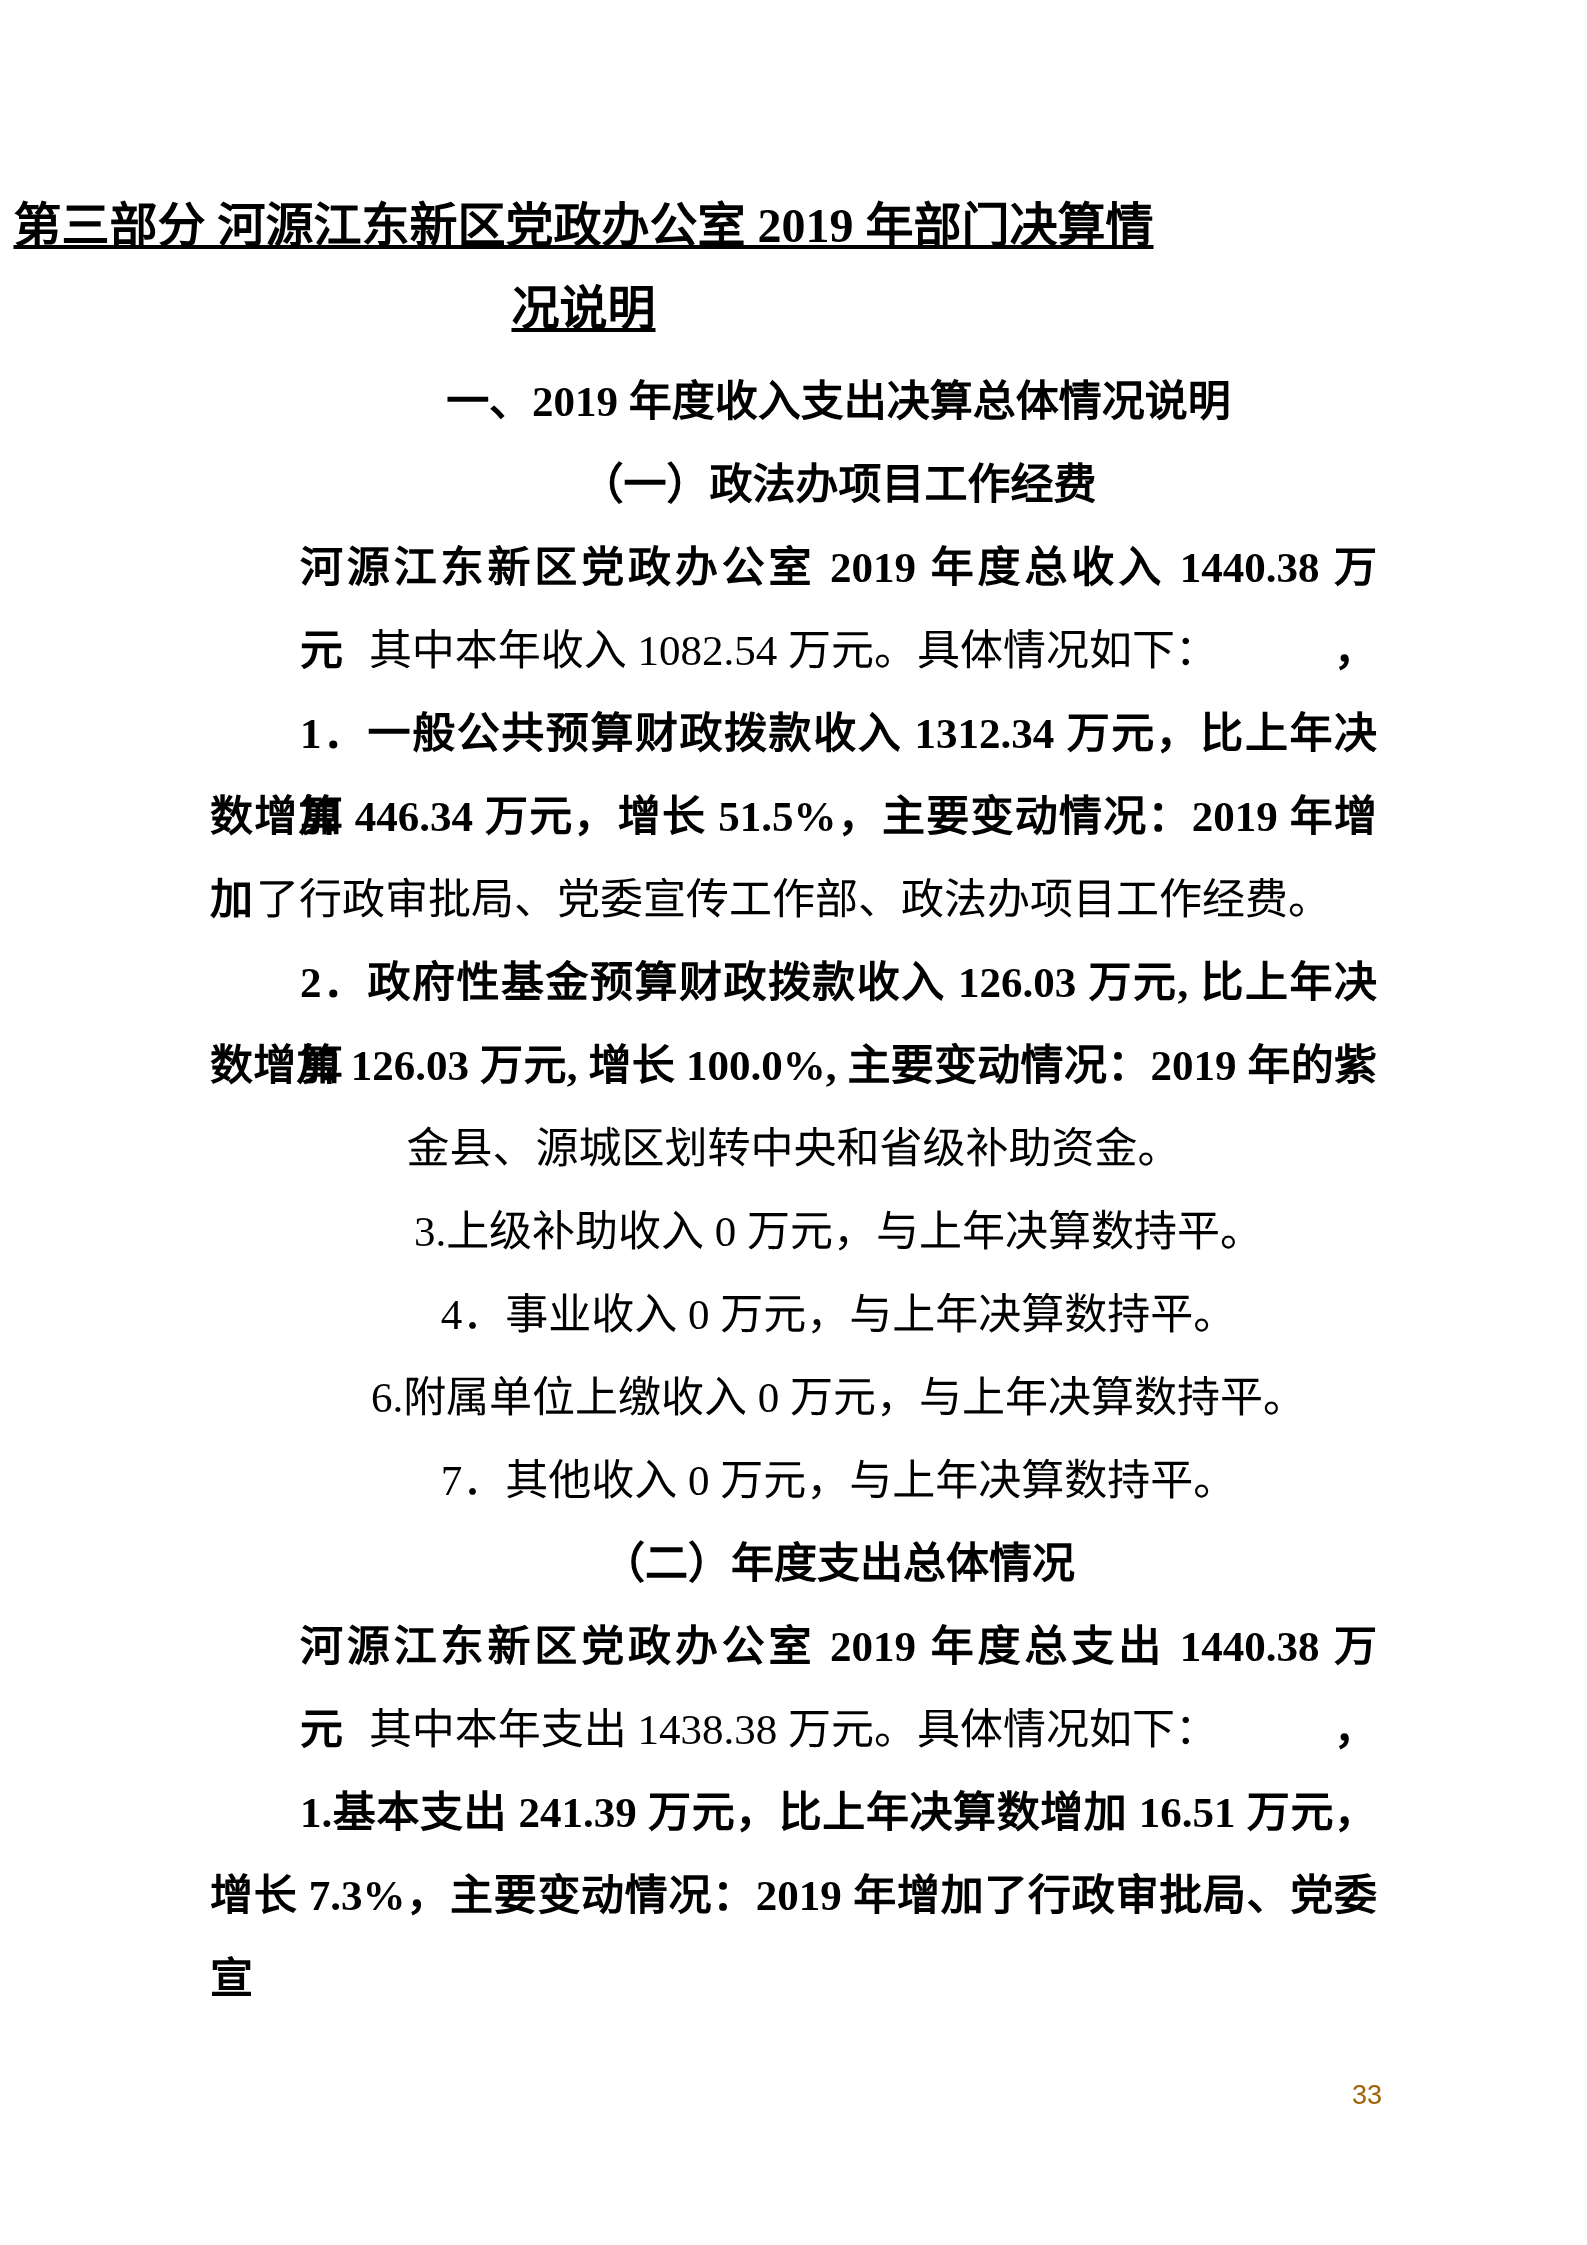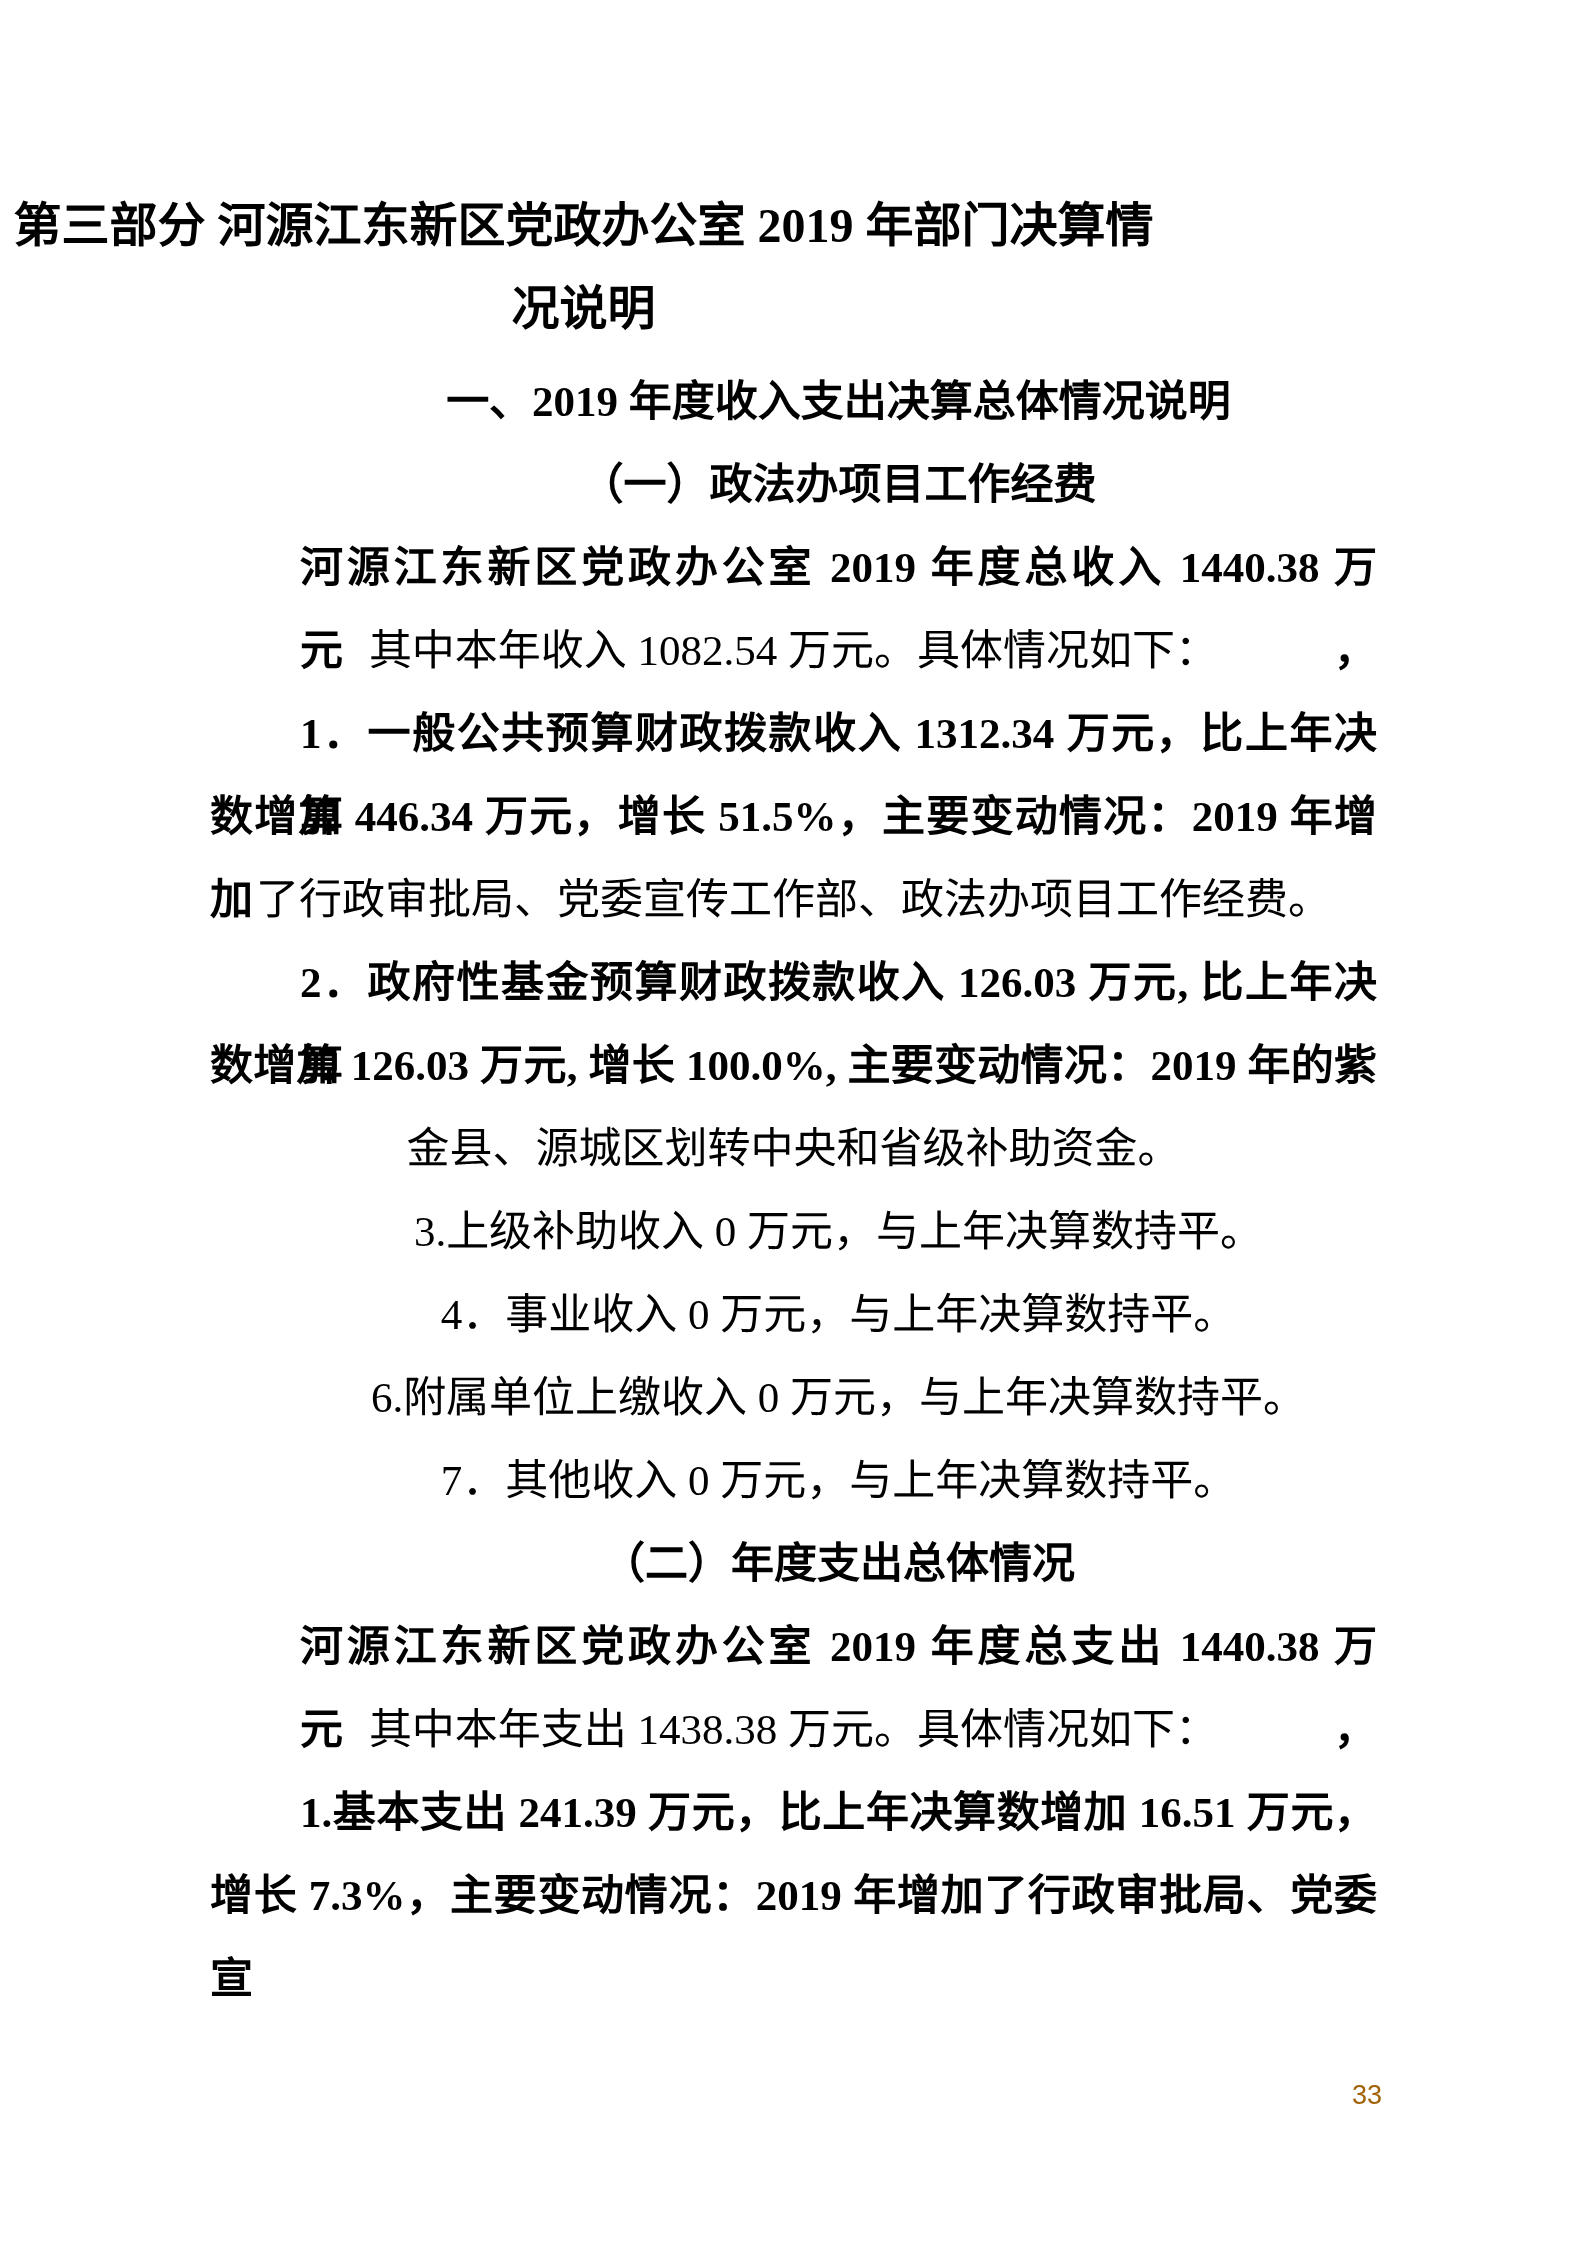--- a/index.html
+++ b/index.html
@@ -64,21 +64,21 @@
     font-size: 27px;
     line-height: 30px;
     color: #a16207;
   }
 </style>
 </head>
 <body>
 
 <div class="page">
 
-  <h1 class="title" style="margin:0;">
+  <h1 class="title" style="margin:0;text-decoration:underline;">
     <span class="title-line">第三部分 河源江东新区党政办公室 2019 年部门决算情</span>
     <span class="title-line">况说明</span>
   </h1>
 
   <div class="content">
       <div class="line bold indent">一、2019 年度收入支出决算总体情况说明</div>
       <div class="line bold indent">（一）政法办项目工作经费</div>
       <div class="line indent fill">河源江东新区党政办公室 2019 年度总收入 1440.38 万元，</div>
       <div class="line">其中本年收入 1082.54 万元。具体情况如下：</div>
       <div class="line indent fill">1．一般公共预算财政拨款收入 1312.34 万元，比上年决算</div>

